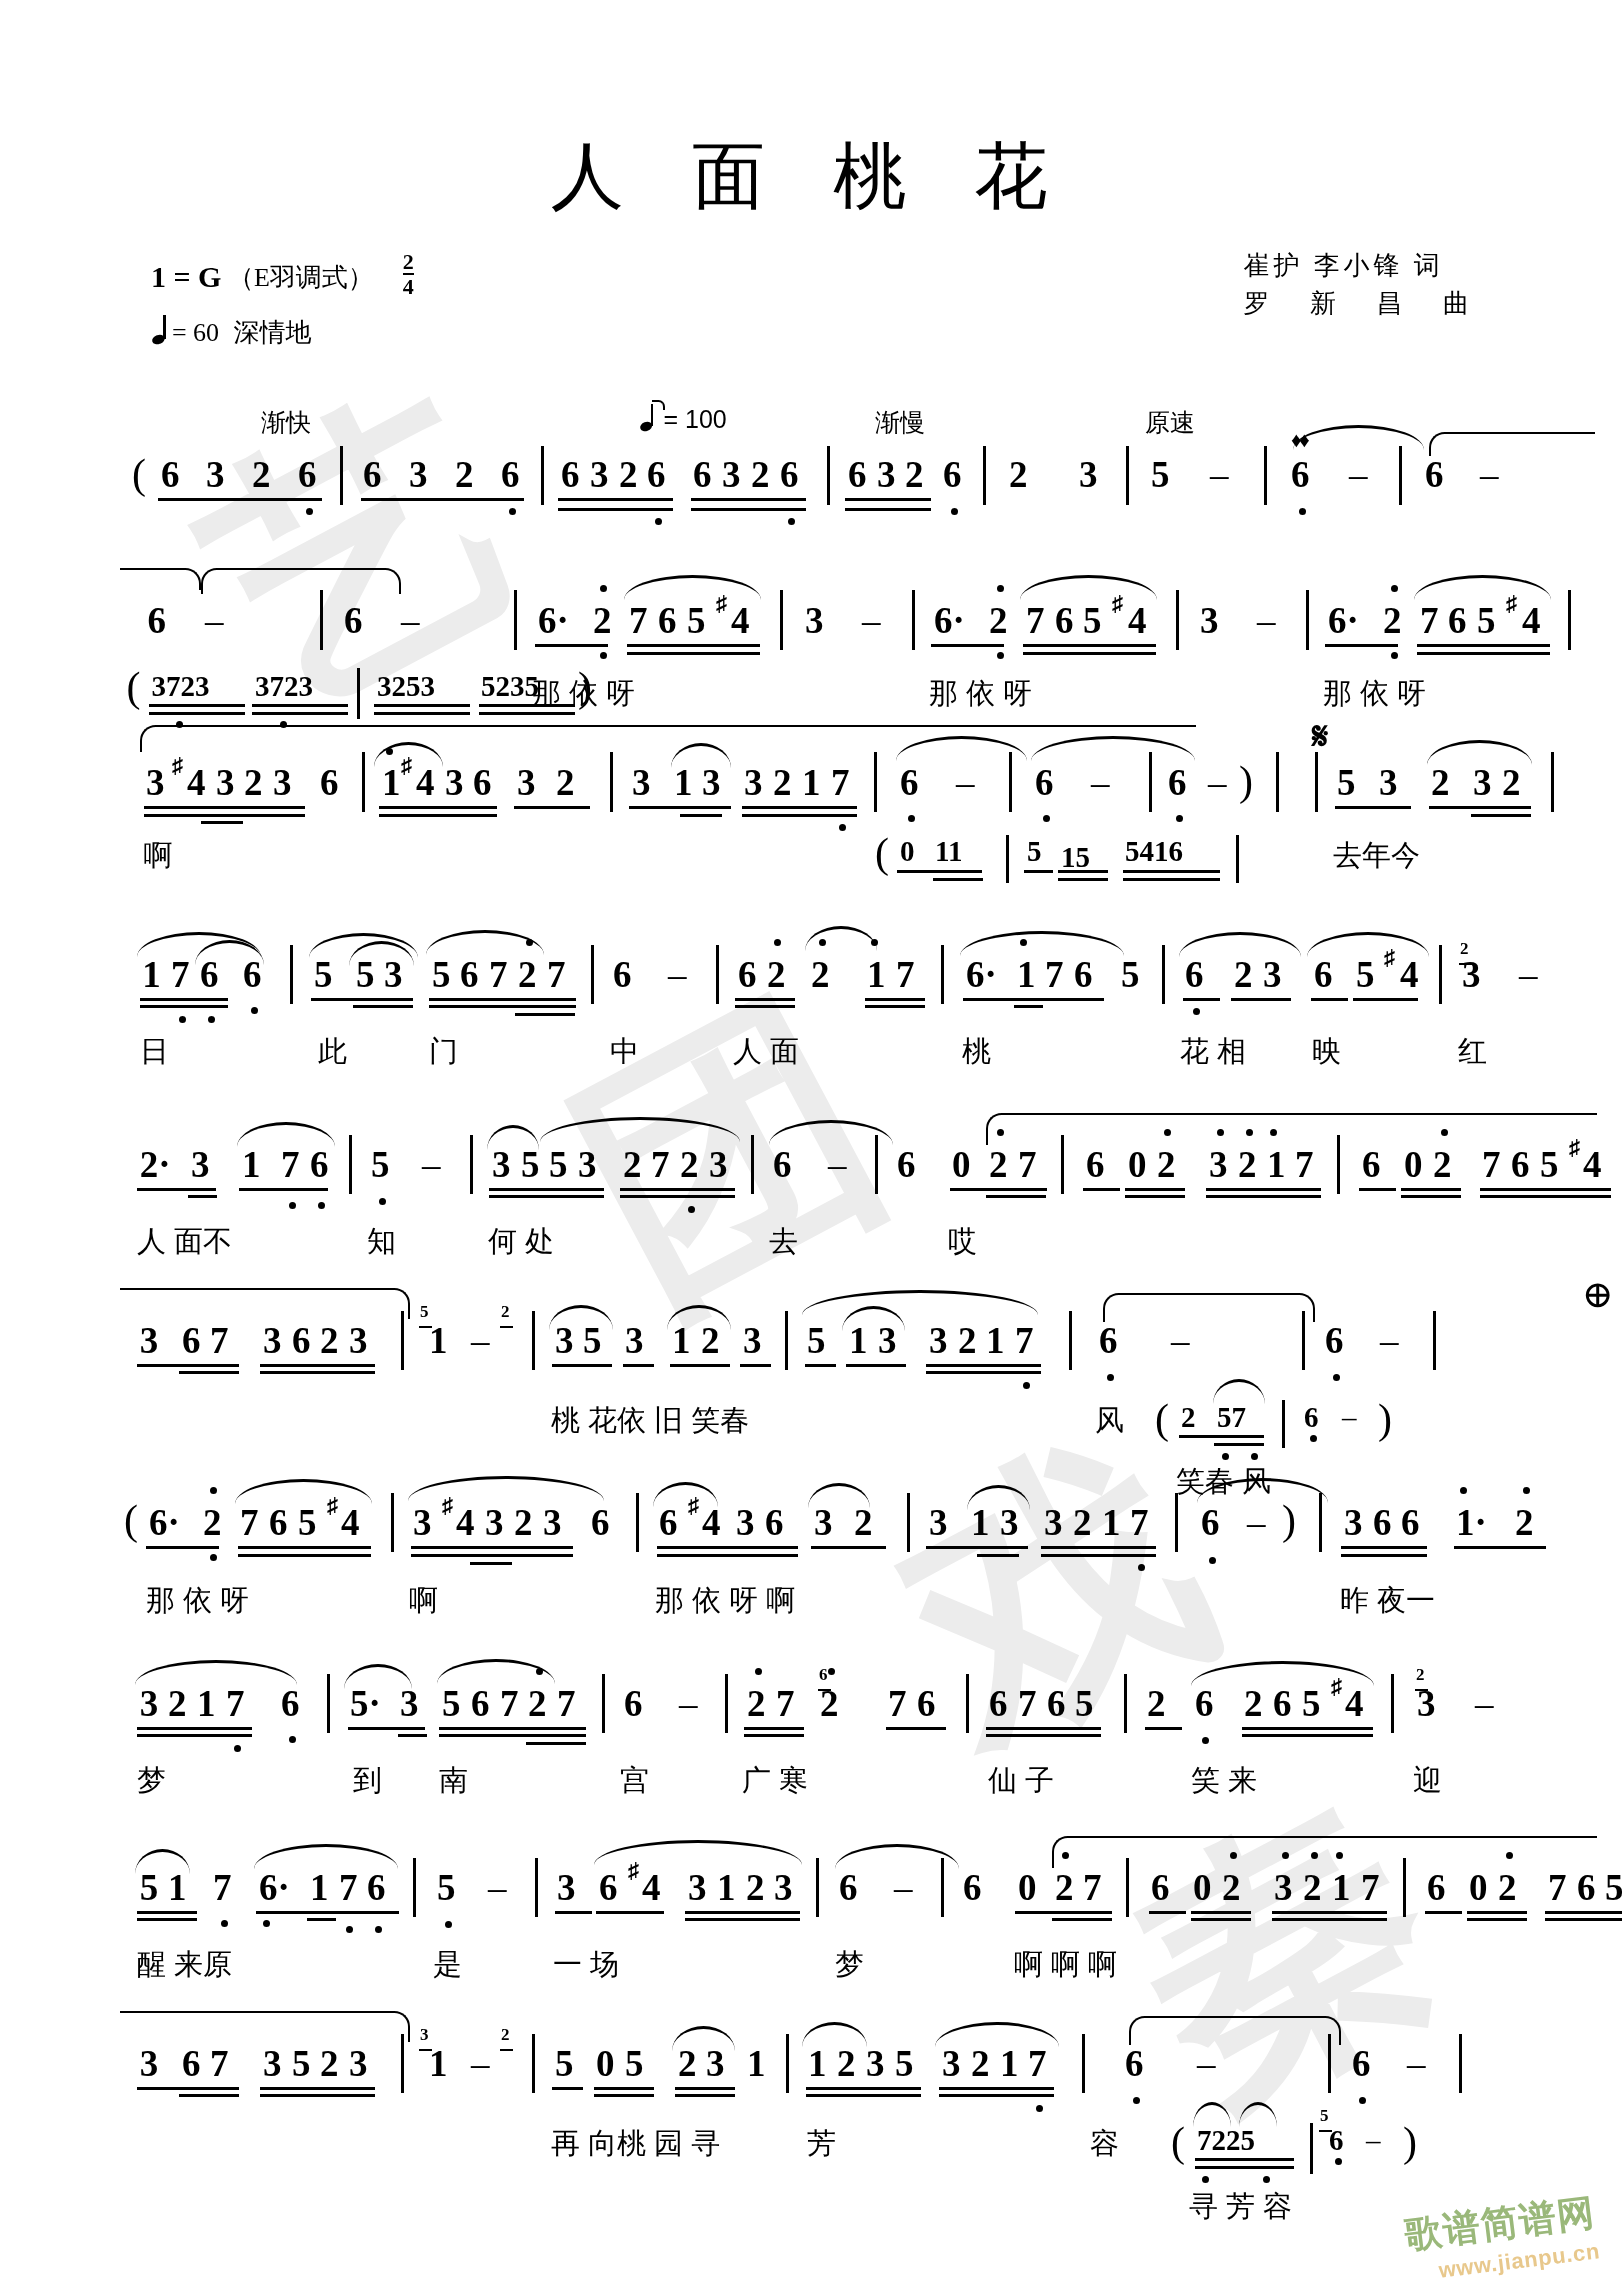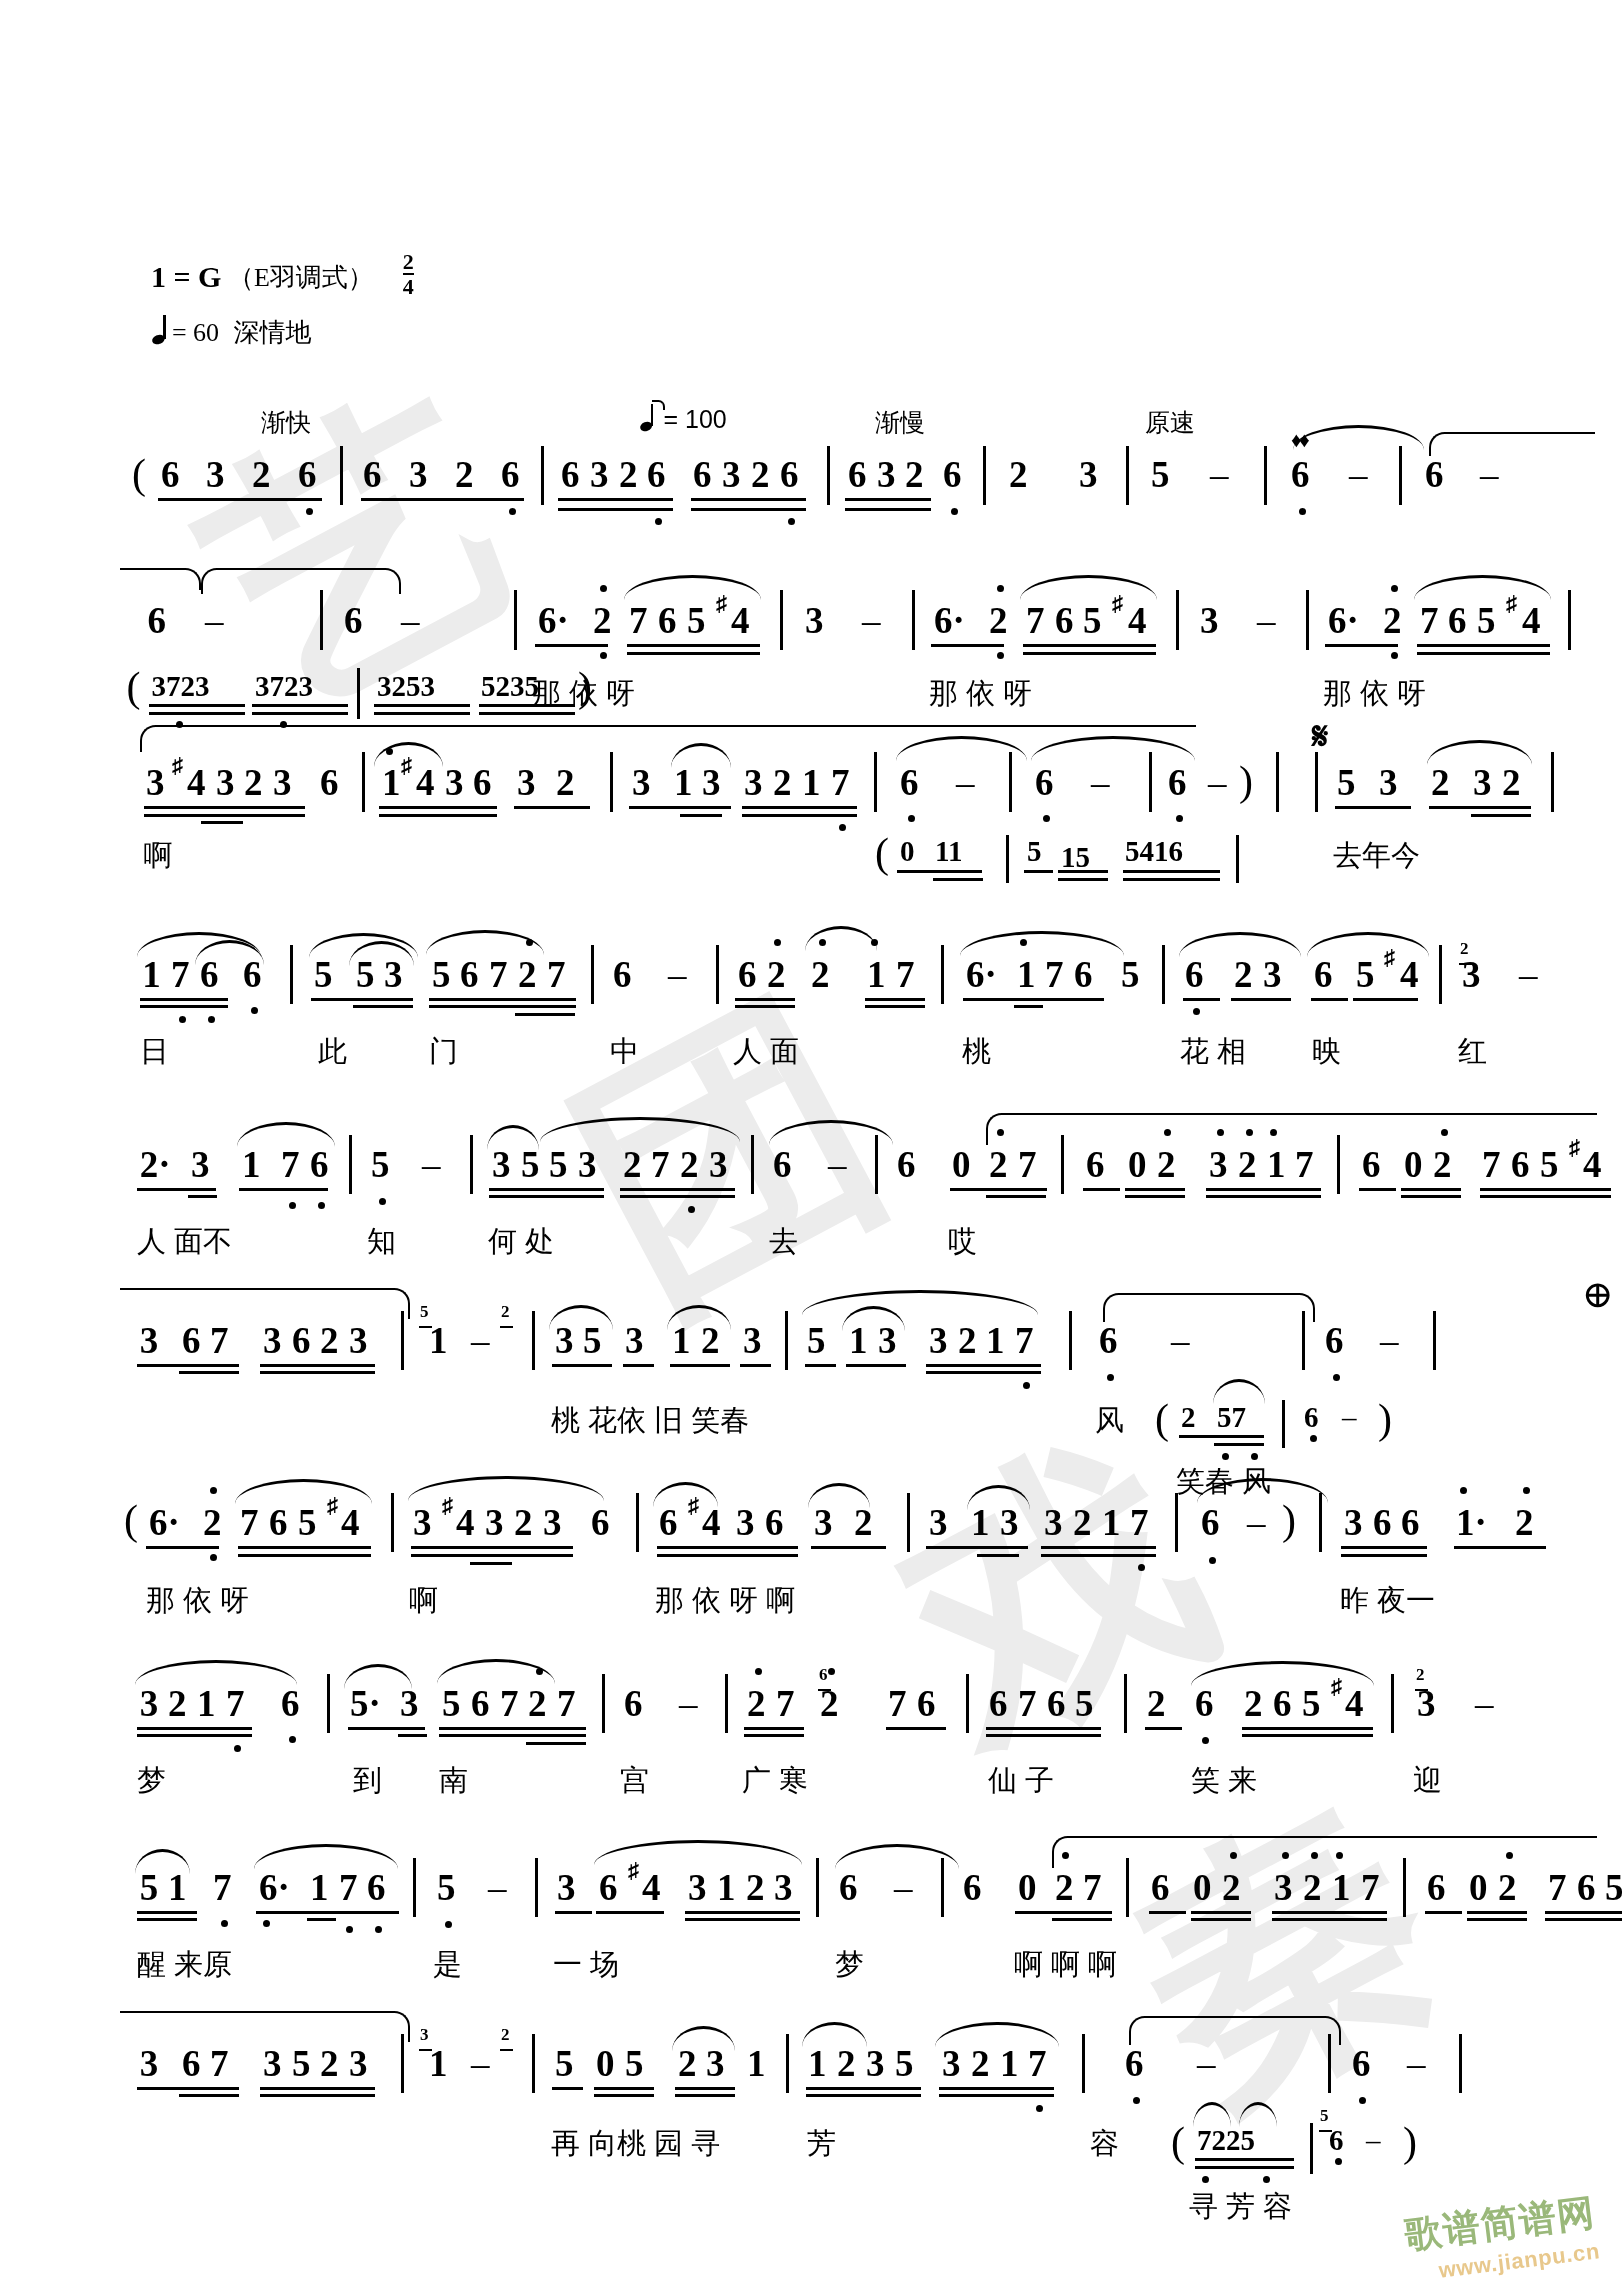--- a/index.html
+++ b/index.html
@@ -102,37 +102,42 @@
 </head>
 <body>
 
 <div class="wm wm1">艺</div>
 <div class="wm wm2">团</div>
 <div class="wm wm3">戏</div>
 <div class="wm wm4">秦</div>
 
 <div class="sheet">
 
+  <div class="title">人  面  桃  花</div>
 
   <div class="keyblock">
     <div class="keyline1">
       <span class="kb">1 = G</span>
       <span class="paren">（E羽调式）</span>
       <span class="meter">
         <span class="num">2</span>
         <span class="den">4</span>
       </span>
     </div>
     <div class="keyline2">
       <span class="qn"></span>
       <span>= 60</span>
       <span style="margin-left:14.4px">深情地</span>
     </div>
   </div>
 
+  <div class="credits">
+    <div class="c1">崔护 李小锋 词</div>
+    <div class="c2">罗 新 昌 曲</div>
+  </div>
 
   <div class="line" style="top:412px;height:124px">
     <div class="row">
       <div class="tx" style="left:137px;top:-6.5px">渐快</div>
       <div class="tx" style="left:516px;top:-7.9px">
         <span class="en" style="vertical-align:-3.9px"><span class="enflag"></span></span><span>= 100</span>
       </div>
       <div class="tx" style="left:751px;top:-6.5px">渐慢</div>
       <div class="tx" style="left:1021px;top:-6.5px">原速</div>
 

